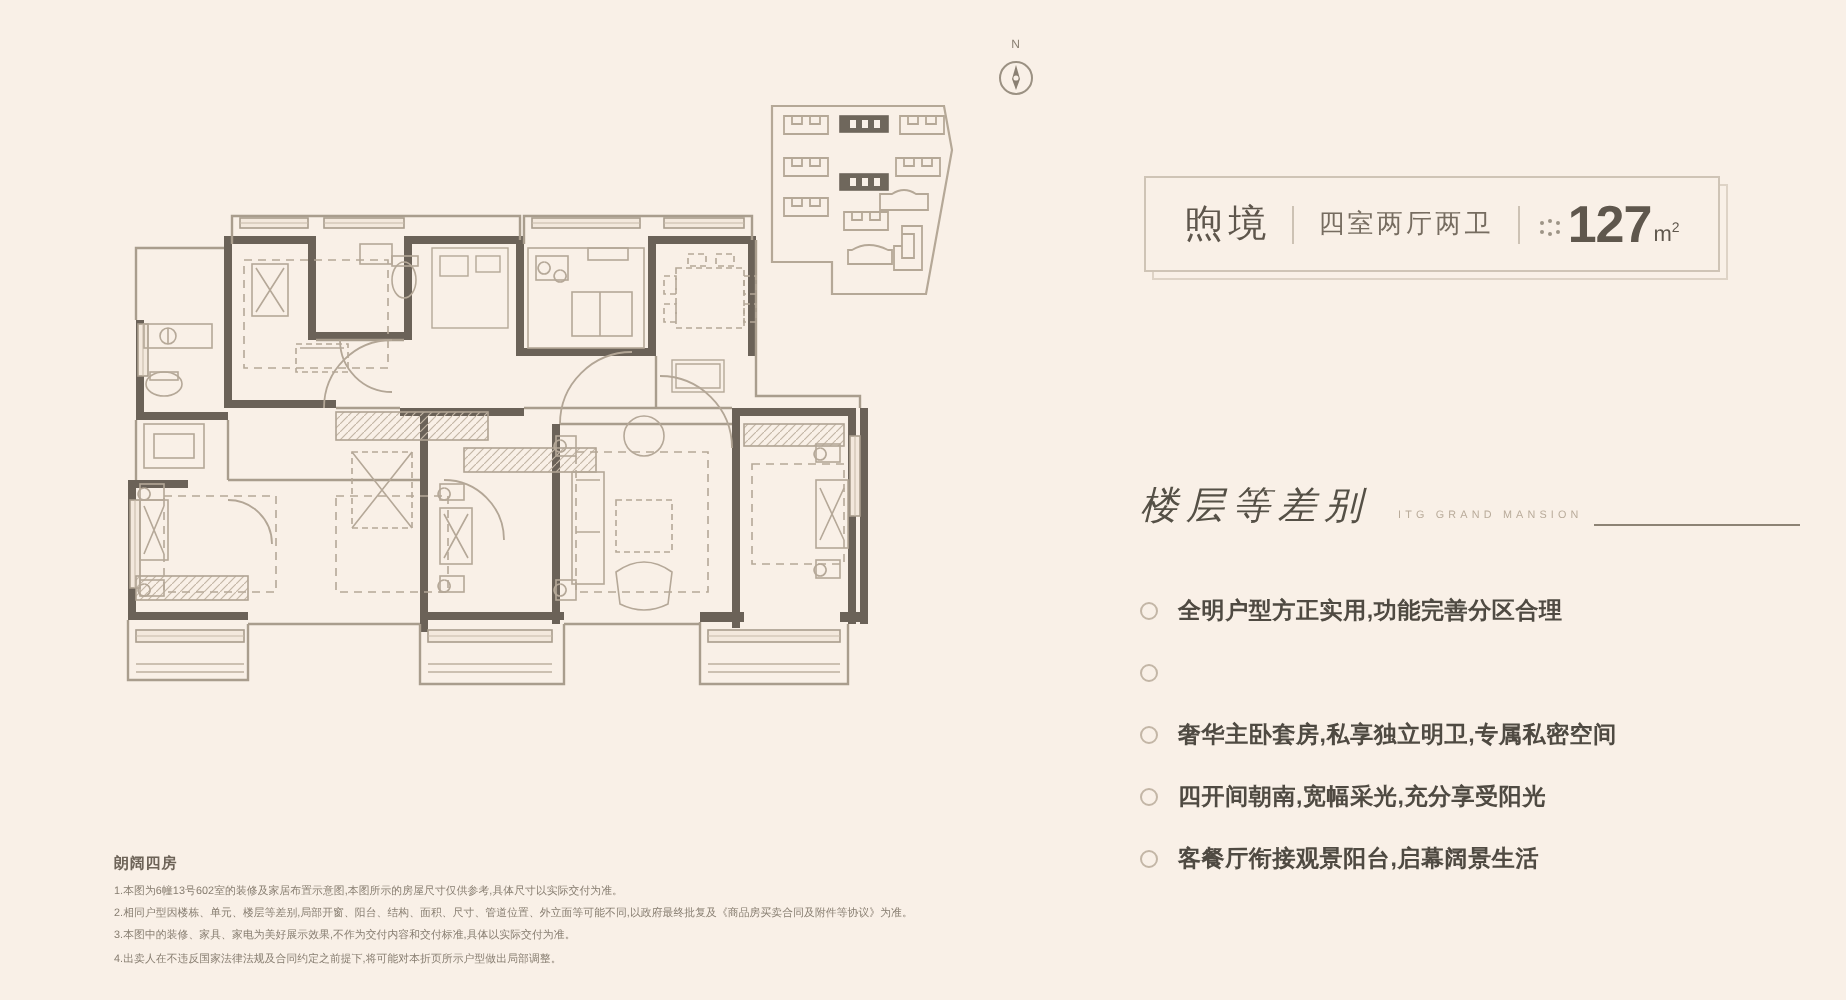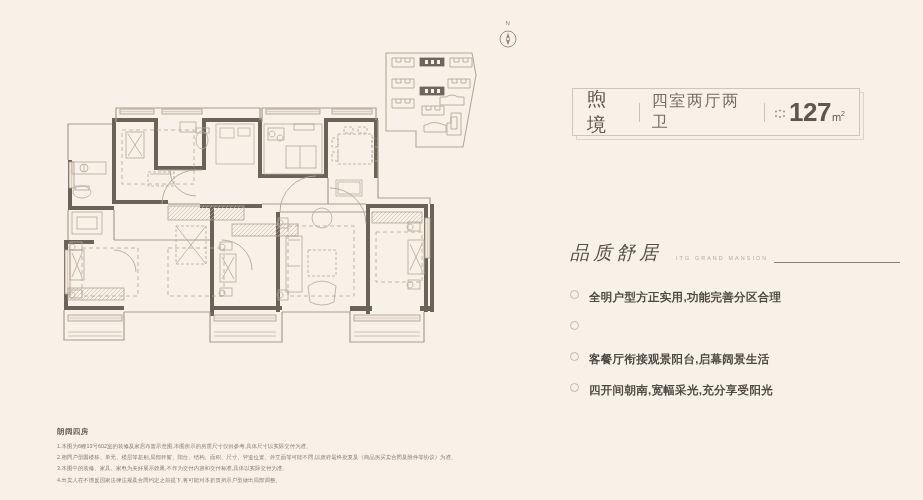--- a/index.html
+++ b/index.html
@@ -112,21 +112,21 @@
     letter-spacing: 3px;
     padding: 0 10px 0 14px;
     font-family: "Liberation Serif", "DejaVu Serif", serif;
   }
   .badge-sep {
     width: 1px;
     height: 19px;
     background: #cdc2b4;
   }
   .badge-rooms {
-    font-size: 16px;
+    font-size: 13px;
     color: #766c60;
     letter-spacing: 1.6px;
     padding: 0 12px;
   }
   .badge-area {
     display: flex;
     align-items: baseline;
     padding: 0 14px 0 9px;
     color: #5e564c;
   }
@@ -183,20 +183,21 @@
   }
 
   
   .features {
     position: absolute;
     left: 15px; top: 290px;
     width: 340px;
   }
   .feature {
     display: flex;
+    align-items: center;
     height: 31px;
   }
   .bullet {
     width: 7px; height: 7px;
     border: 1.2px solid #c3b6a6;
     border-radius: 50%;
     margin-right: 10px;
     flex: 0 0 auto;
   }
   .feature-text {
@@ -487,36 +488,40 @@
               <circle cx="10" cy="7" r="1" fill="#9d9486"></circle>
             </svg>
           </span>
           <span class="badge-num">127</span>
           <span class="badge-unit"><span>m</span><sup>2</sup></span>
         </span>
       </div>
     </div>
 
     <div class="sec-head">
-      <span class="sec-title">品质舒居</span>
+      <span class="sec-title">楼层等差别</span>
       <span class="sec-en">ITG  GRAND  MANSION</span>
       <span class="sec-rule"></span>
     </div>
 
     <div class="features">
       <div class="feature">
         <span class="bullet"></span>
         <span class="feature-text">全明户型方正实用,功能完善分区合理</span>
       </div>
       <div class="feature">
         <span class="bullet"></span>
       </div>
       <div class="feature">
         <span class="bullet"></span>
-        <span class="feature-text">客餐厅衔接观景阳台,启幕阔景生活</span>
+        <span class="feature-text">奢华主卧套房,私享独立明卫,专属私密空间</span>
       </div>
       <div class="feature">
         <span class="bullet"></span>
         <span class="feature-text">四开间朝南,宽幅采光,充分享受阳光</span>
       </div>
+      <div class="feature">
+        <span class="bullet"></span>
+        <span class="feature-text">客餐厅衔接观景阳台,启幕阔景生活</span>
+      </div>
     </div>
   </div>
 </div>
 
 </body></html>

